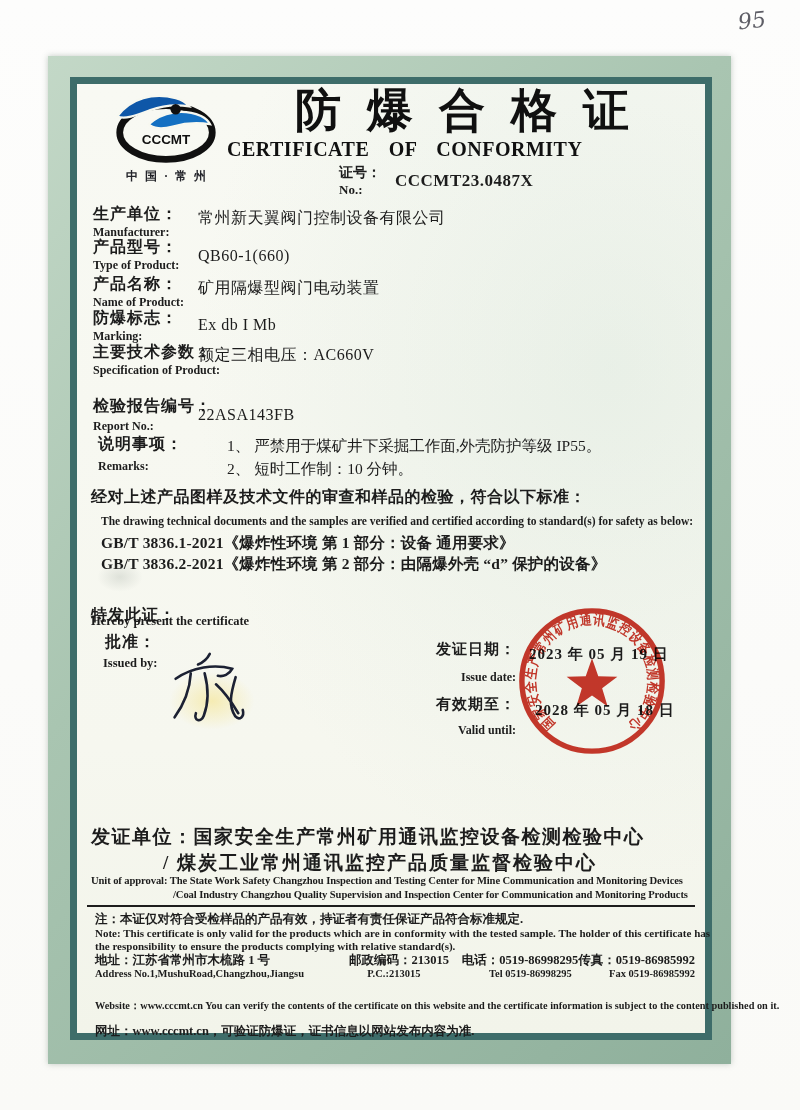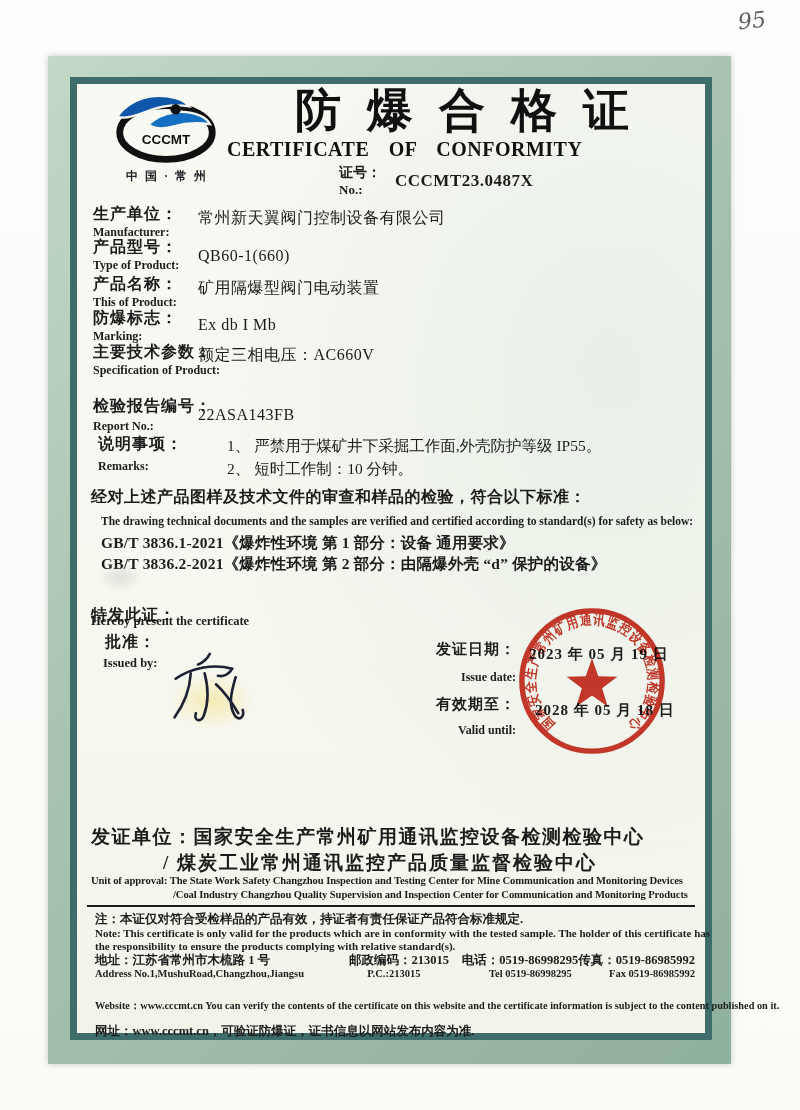--- a/index.html
+++ b/index.html
@@ -113,21 +113,21 @@
       <span class="en">Manufacturer:</span>
       <span class="val">常州新天翼阀门控制设备有限公司</span>
     </div>
     <div class="abs row" style="top:153px">
       <span class="cn">产品型号：</span>
       <span class="en">Type of Product:</span>
       <span class="val" style="top:10px">QB60-1(660)</span>
     </div>
     <div class="abs row" style="top:190px">
       <span class="cn">产品名称：</span>
-      <span class="en">This of Product:</span>
+      <span class="en">Name of Product:</span>
       <span class="val">矿用隔爆型阀门电动装置</span>
     </div>
     <div class="abs row" style="top:224px">
       <span class="cn">防爆标志：</span>
       <span class="en">Marking:</span>
       <span class="val" style="top:8px">Ex db I Mb</span>
     </div>
     <div class="abs row" style="top:258px">
       <span class="cn">主要技术参数：</span>
       <span class="en">Specification of Product:</span>

